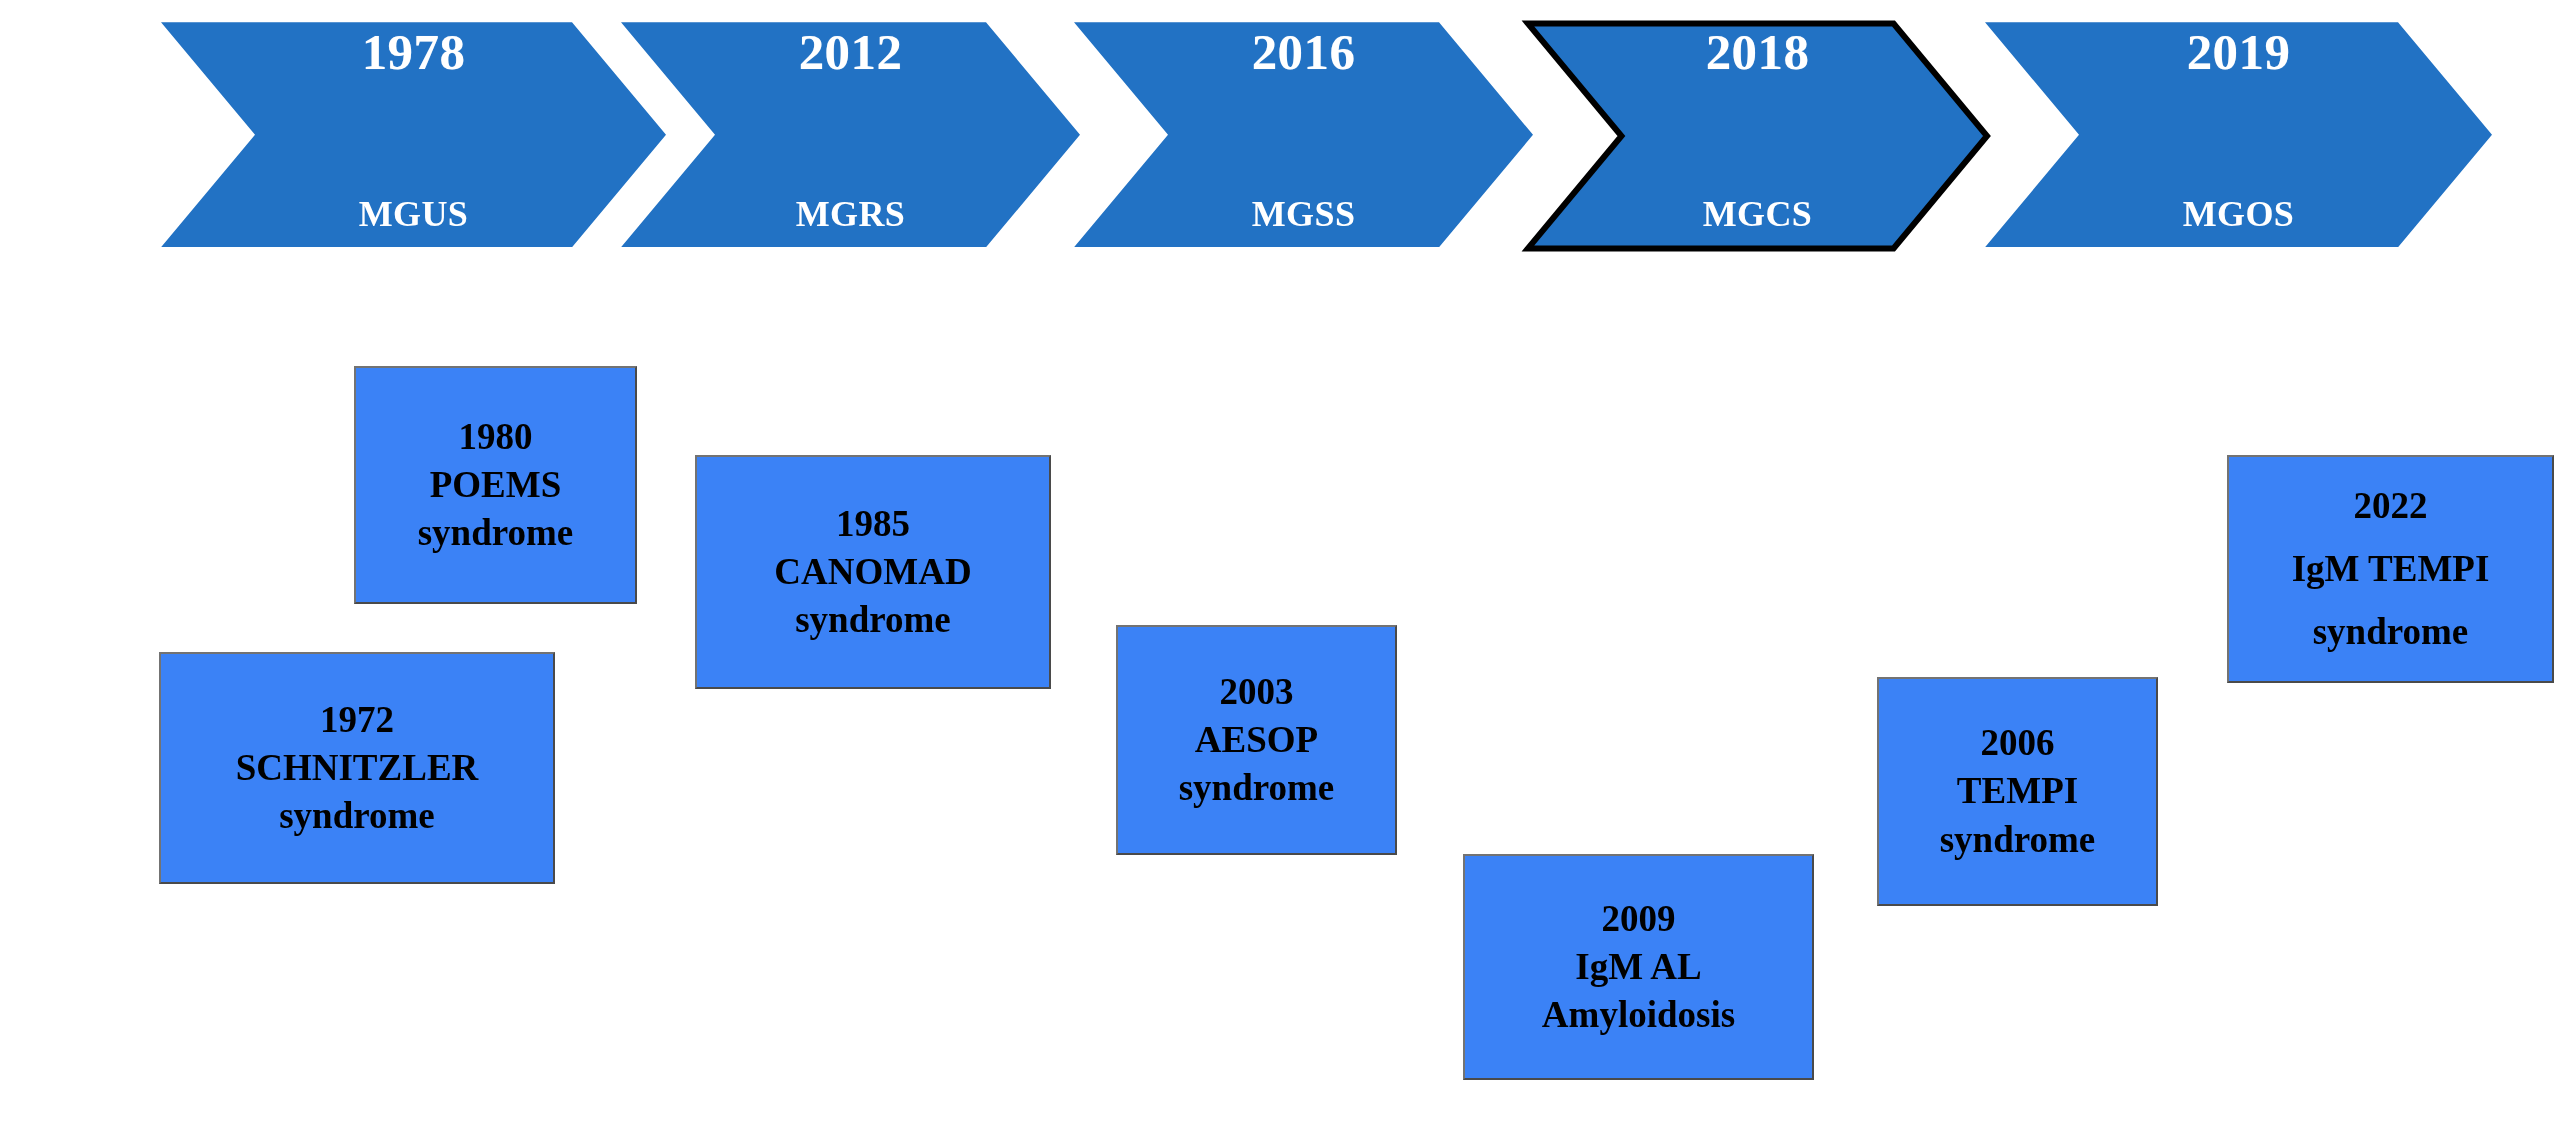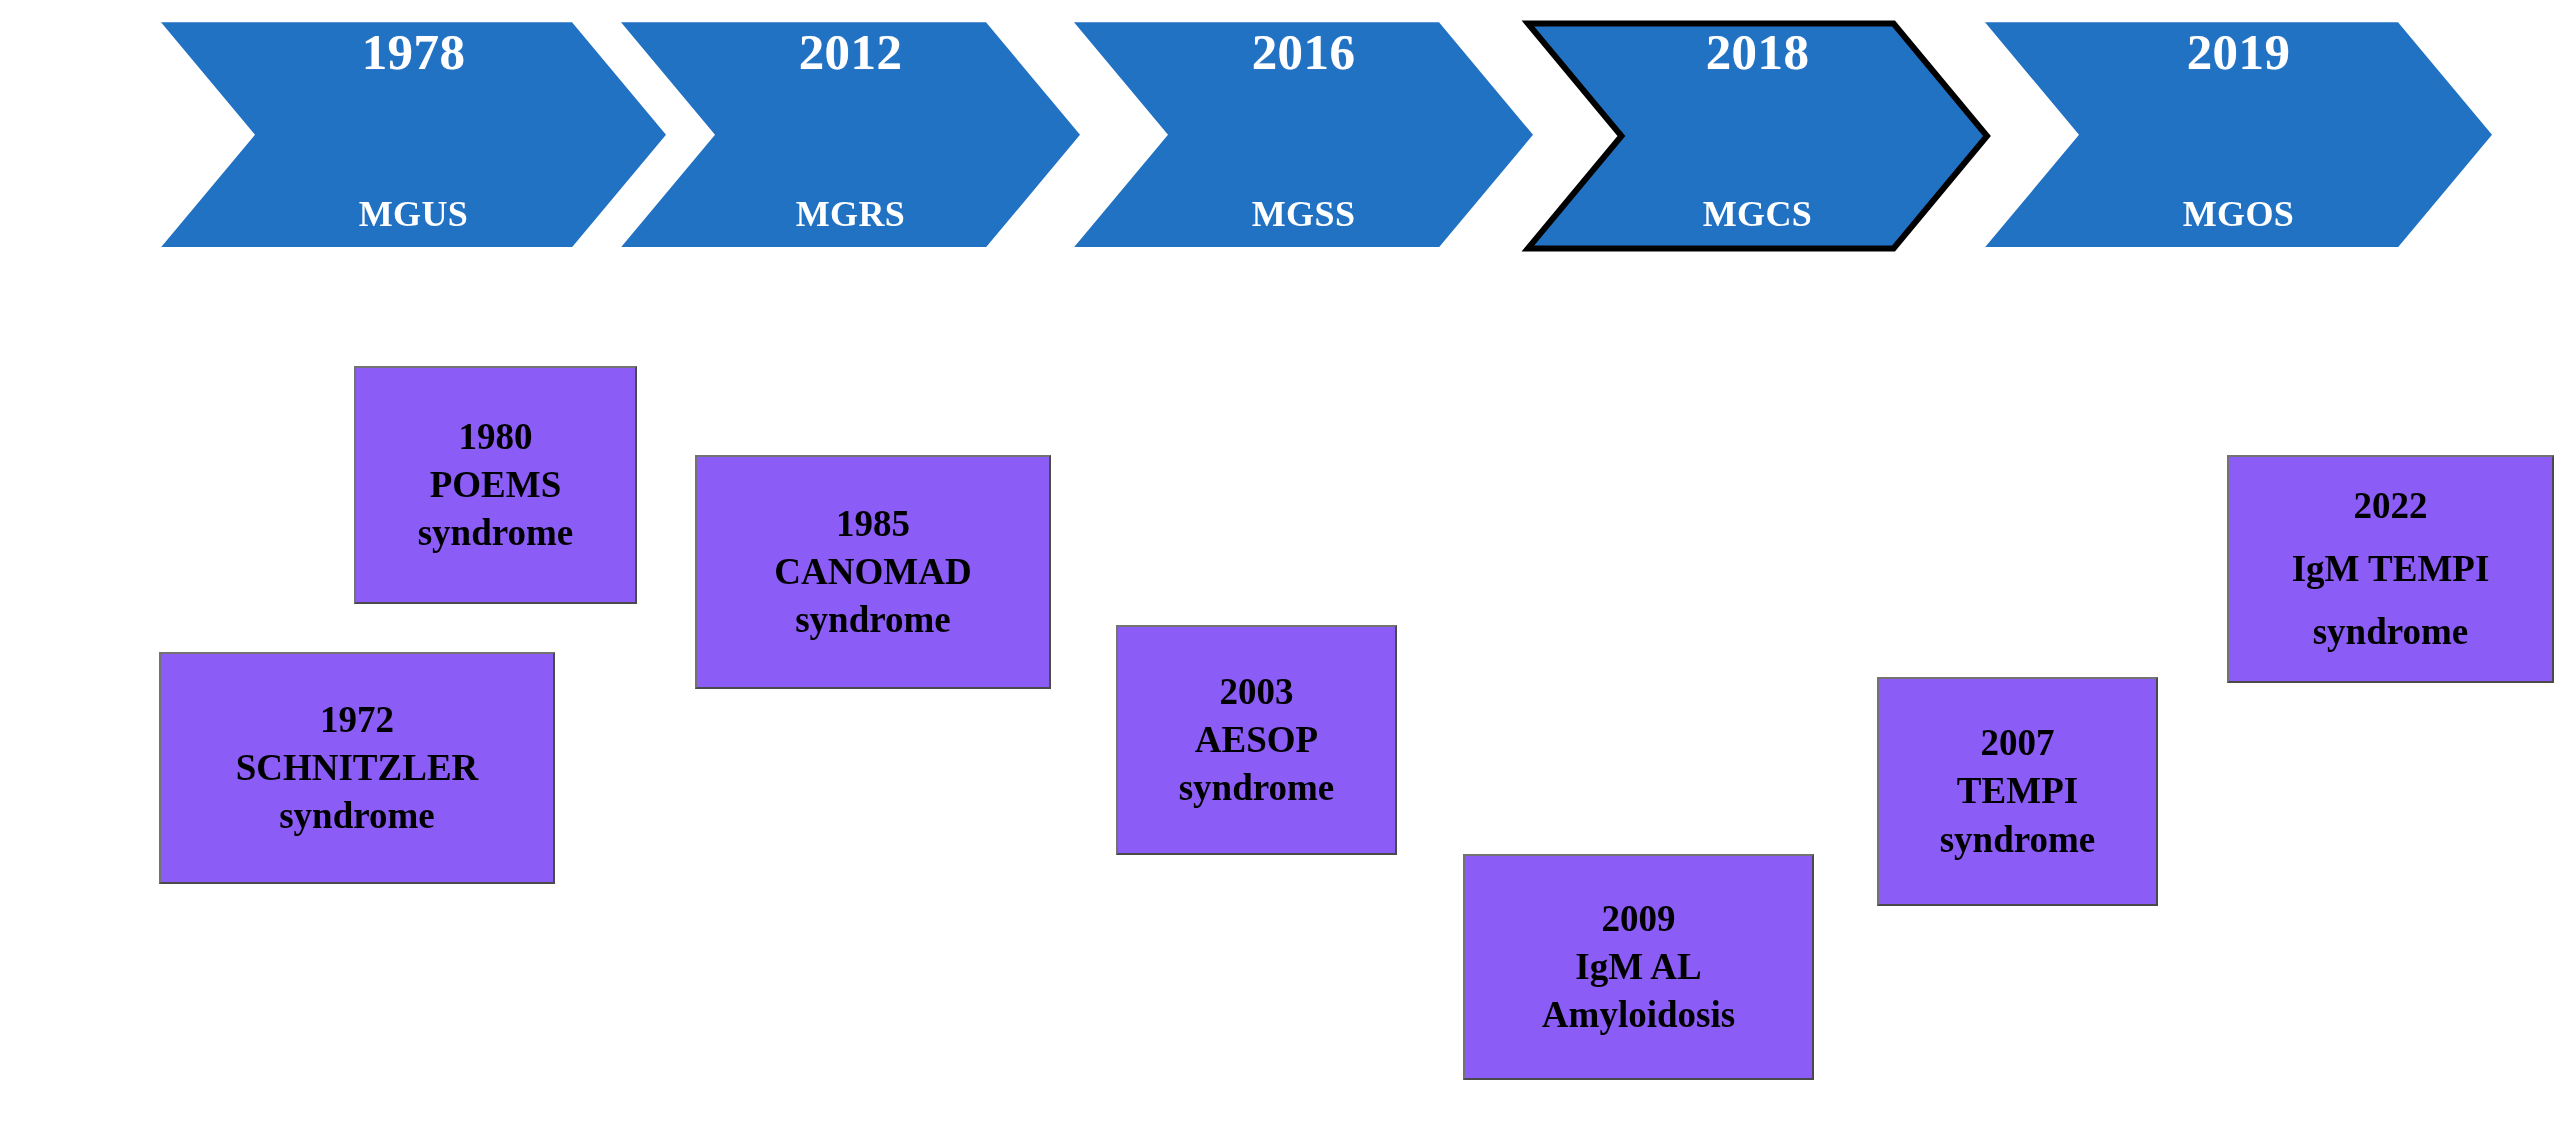--- a/index.html
+++ b/index.html
@@ -73,21 +73,21 @@
   .chev-label {
     font-size: 36px;
     font-weight: bold;
     line-height: 1;
     letter-spacing: 0.4px;
   }
 
   
   .event-box {
     position: absolute;
-    background: #8b5cf6;
+    background: #3b82f6;
     border: 2.5px solid #737373;
     border-right-color: #4a4a4a;
     border-bottom-color: #4a4a4a;
     box-sizing: border-box;
     display: flex;
     flex-direction: column;
     align-items: center;
     justify-content: center;
     color: #000000;
     font-weight: bold;
@@ -176,21 +176,21 @@
   </div>
 
 
   <div class="event-box" style="left:1463px; top:854px; width:351px; height:226px;">
     <span class="line event-year">2009</span>
     <span class="line event-name">IgM AL</span>
     <span class="line event-name">Amyloidosis</span>
   </div>
 
   <div class="event-box" style="left:1877px; top:677px; width:281px; height:229px;">
-    <span class="line event-year">2007</span>
+    <span class="line event-year">2006</span>
     <span class="line event-name">TEMPI</span>
     <span class="line event-name">syndrome</span>
   </div>
 
   <div class="event-box" style="left:2227px; top:455px; width:327px; height:228px;gap:15px;">
     <span class="line event-year">2022</span>
     <span class="line event-name">IgM TEMPI</span>
     <span class="line event-name">syndrome</span>
   </div>
 

